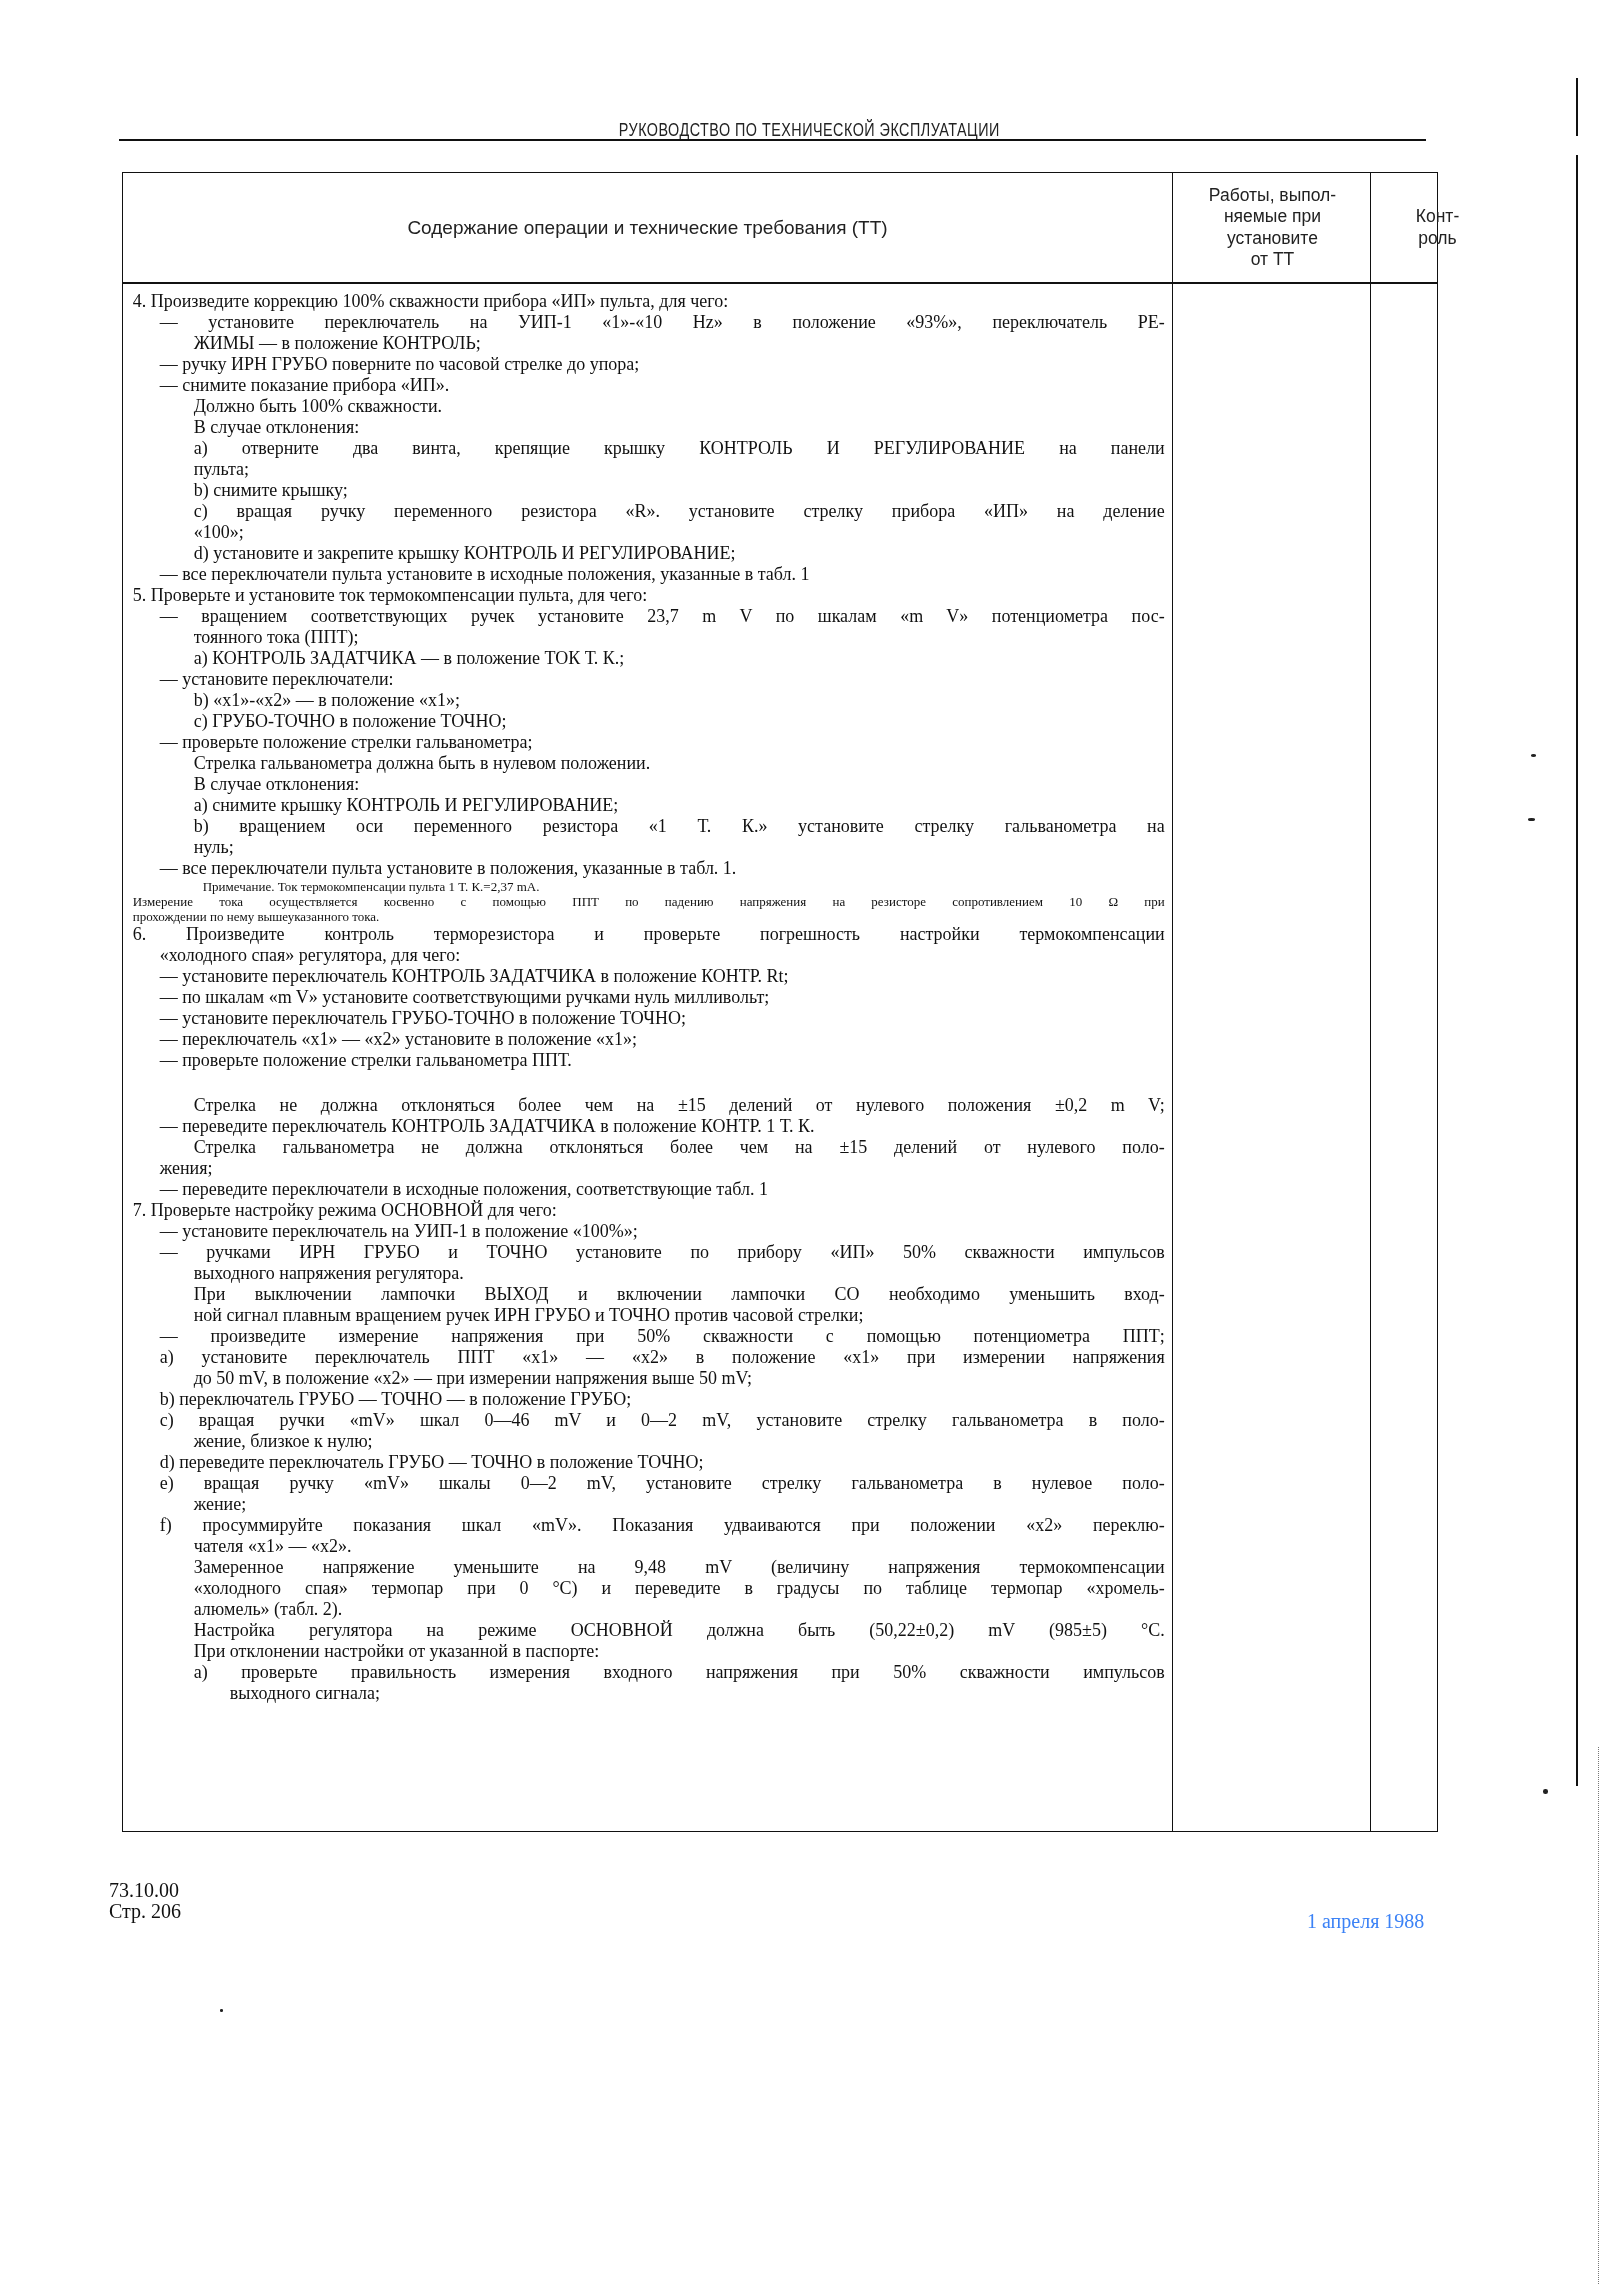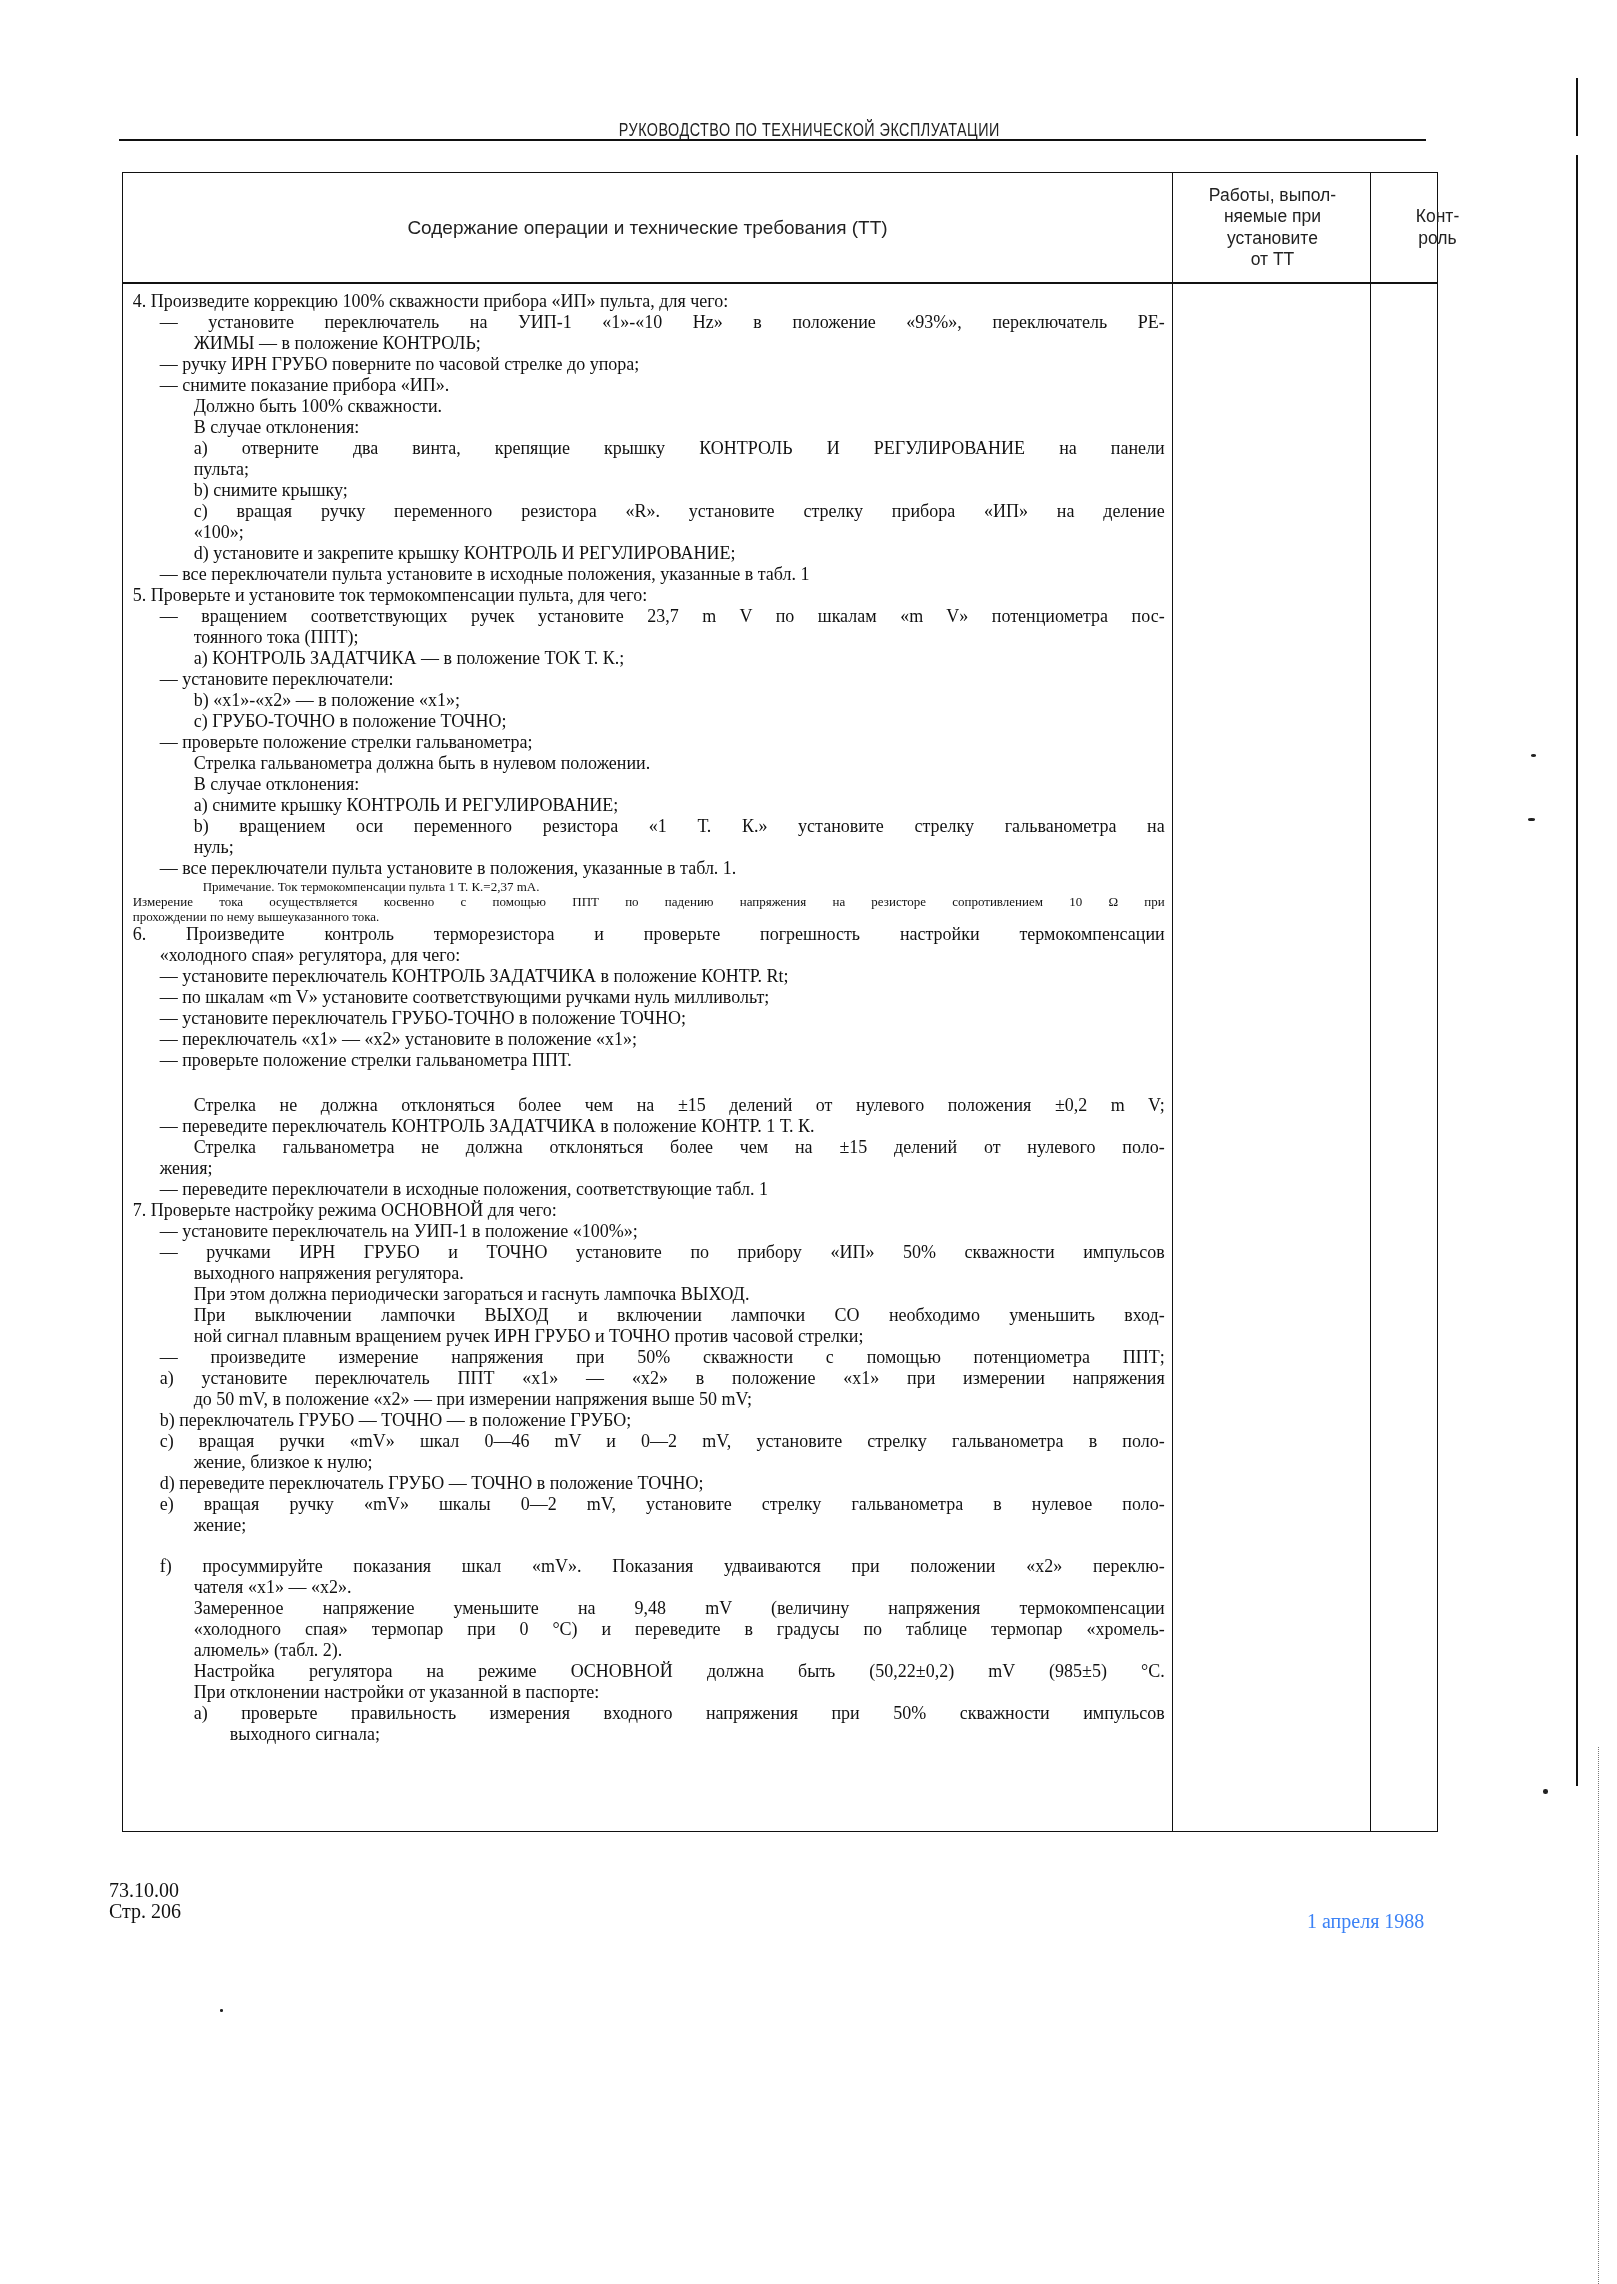--- a/index.html
+++ b/index.html
@@ -105,33 +105,32 @@
       <div class="ln i1">— проверьте положение стрелки гальванометра ППТ.</div>
       <div class="ln i2 just" style="white-space: normal; margin-top: 24px;">Стрелка не должна отклоняться более чем на ±15 делений от нулевого положения ±0,2 m V;</div>
       <div class="ln i1">— переведите переключатель КОНТРОЛЬ ЗАДАТЧИКА в положение КОНТР. 1 Т. К.</div>
       <div class="ln i2 just" style="white-space: normal;">Стрелка гальванометра не должна отклоняться более чем на ±15 делений от нулевого поло-</div>
       <div class="ln i1">жения;</div>
       <div class="ln i1">— переведите переключатели в исходные положения, соответствующие табл. 1</div>
       <div class="ln i0">7. Проверьте настройку режима ОСНОВНОЙ для чего:</div>
       <div class="ln i1">— установите переключатель на УИП-1 в положение «100%»;</div>
       <div class="ln i1 just" style="white-space: normal;">— ручками ИРН ГРУБО и ТОЧНО установите по прибору «ИП» 50% скважности импульсов</div>
       <div class="ln i2">выходного напряжения регулятора.</div>
-      <div class="ln i2">При этом должна периодически загораться и гаснуть лампочка ВЫХОД.</div>
       <div class="ln i2 just" style="white-space: normal;">При выключении лампочки ВЫХОД и включении лампочки СО необходимо уменьшить вход-</div>
       <div class="ln i2">ной сигнал плавным вращением ручек ИРН ГРУБО и ТОЧНО против часовой стрелки;</div>
       <div class="ln i1 just" style="white-space: normal;">— произведите измерение напряжения при 50% скважности с помощью потенциометра ППТ;</div>
       <div class="ln i1 just" style="white-space: normal;">a) установите переключатель ППТ «x1» — «x2» в положение «x1» при измерении напряжения</div>
       <div class="ln i2">до 50 mV, в положение «x2» — при измерении напряжения выше 50 mV;</div>
       <div class="ln i1">b) переключатель ГРУБО — ТОЧНО — в положение ГРУБО;</div>
       <div class="ln i1 just" style="white-space: normal;">c) вращая ручки «mV» шкал 0—46 mV и 0—2 mV, установите стрелку гальванометра в поло-</div>
       <div class="ln i2">жение, близкое к нулю;</div>
       <div class="ln i1">d) переведите переключатель ГРУБО — ТОЧНО в положение ТОЧНО;</div>
       <div class="ln i1 just" style="white-space: normal;">e) вращая ручку «mV» шкалы 0—2 mV, установите стрелку гальванометра в нулевое поло-</div>
       <div class="ln i2">жение;</div>
-      <div class="ln i1 just" style="white-space: normal; margin-top: 20px;">f) просуммируйте показания шкал «mV». Показания удваиваются при положении «x2» переклю-</div>
+      <div class="ln i1 just" style="white-space: normal;">f) просуммируйте показания шкал «mV». Показания удваиваются при положении «x2» переклю-</div>
       <div class="ln i2">чателя «x1» — «x2».</div>
       <div class="ln i2 just" style="white-space: normal;">Замеренное напряжение уменьшите на 9,48 mV (величину напряжения термокомпенсации</div>
       <div class="ln i2 just" style="white-space: normal;">«холодного спая» термопар при 0 °C) и переведите в градусы по таблице термопар «хромель-</div>
       <div class="ln i2">алюмель» (табл. 2).</div>
       <div class="ln i2 just" style="white-space: normal;">Настройка регулятора на режиме ОСНОВНОЙ должна быть (50,22±0,2) mV (985±5) °С.</div>
       <div class="ln i2">При отклонении настройки от указанной в паспорте:</div>
       <div class="ln i2 just" style="white-space: normal;">a) проверьте правильность измерения входного напряжения при 50% скважности импульсов</div>
       <div class="ln i2" style="padding-left: 97px;">выходного сигнала;</div>
     </div>
 </div>

